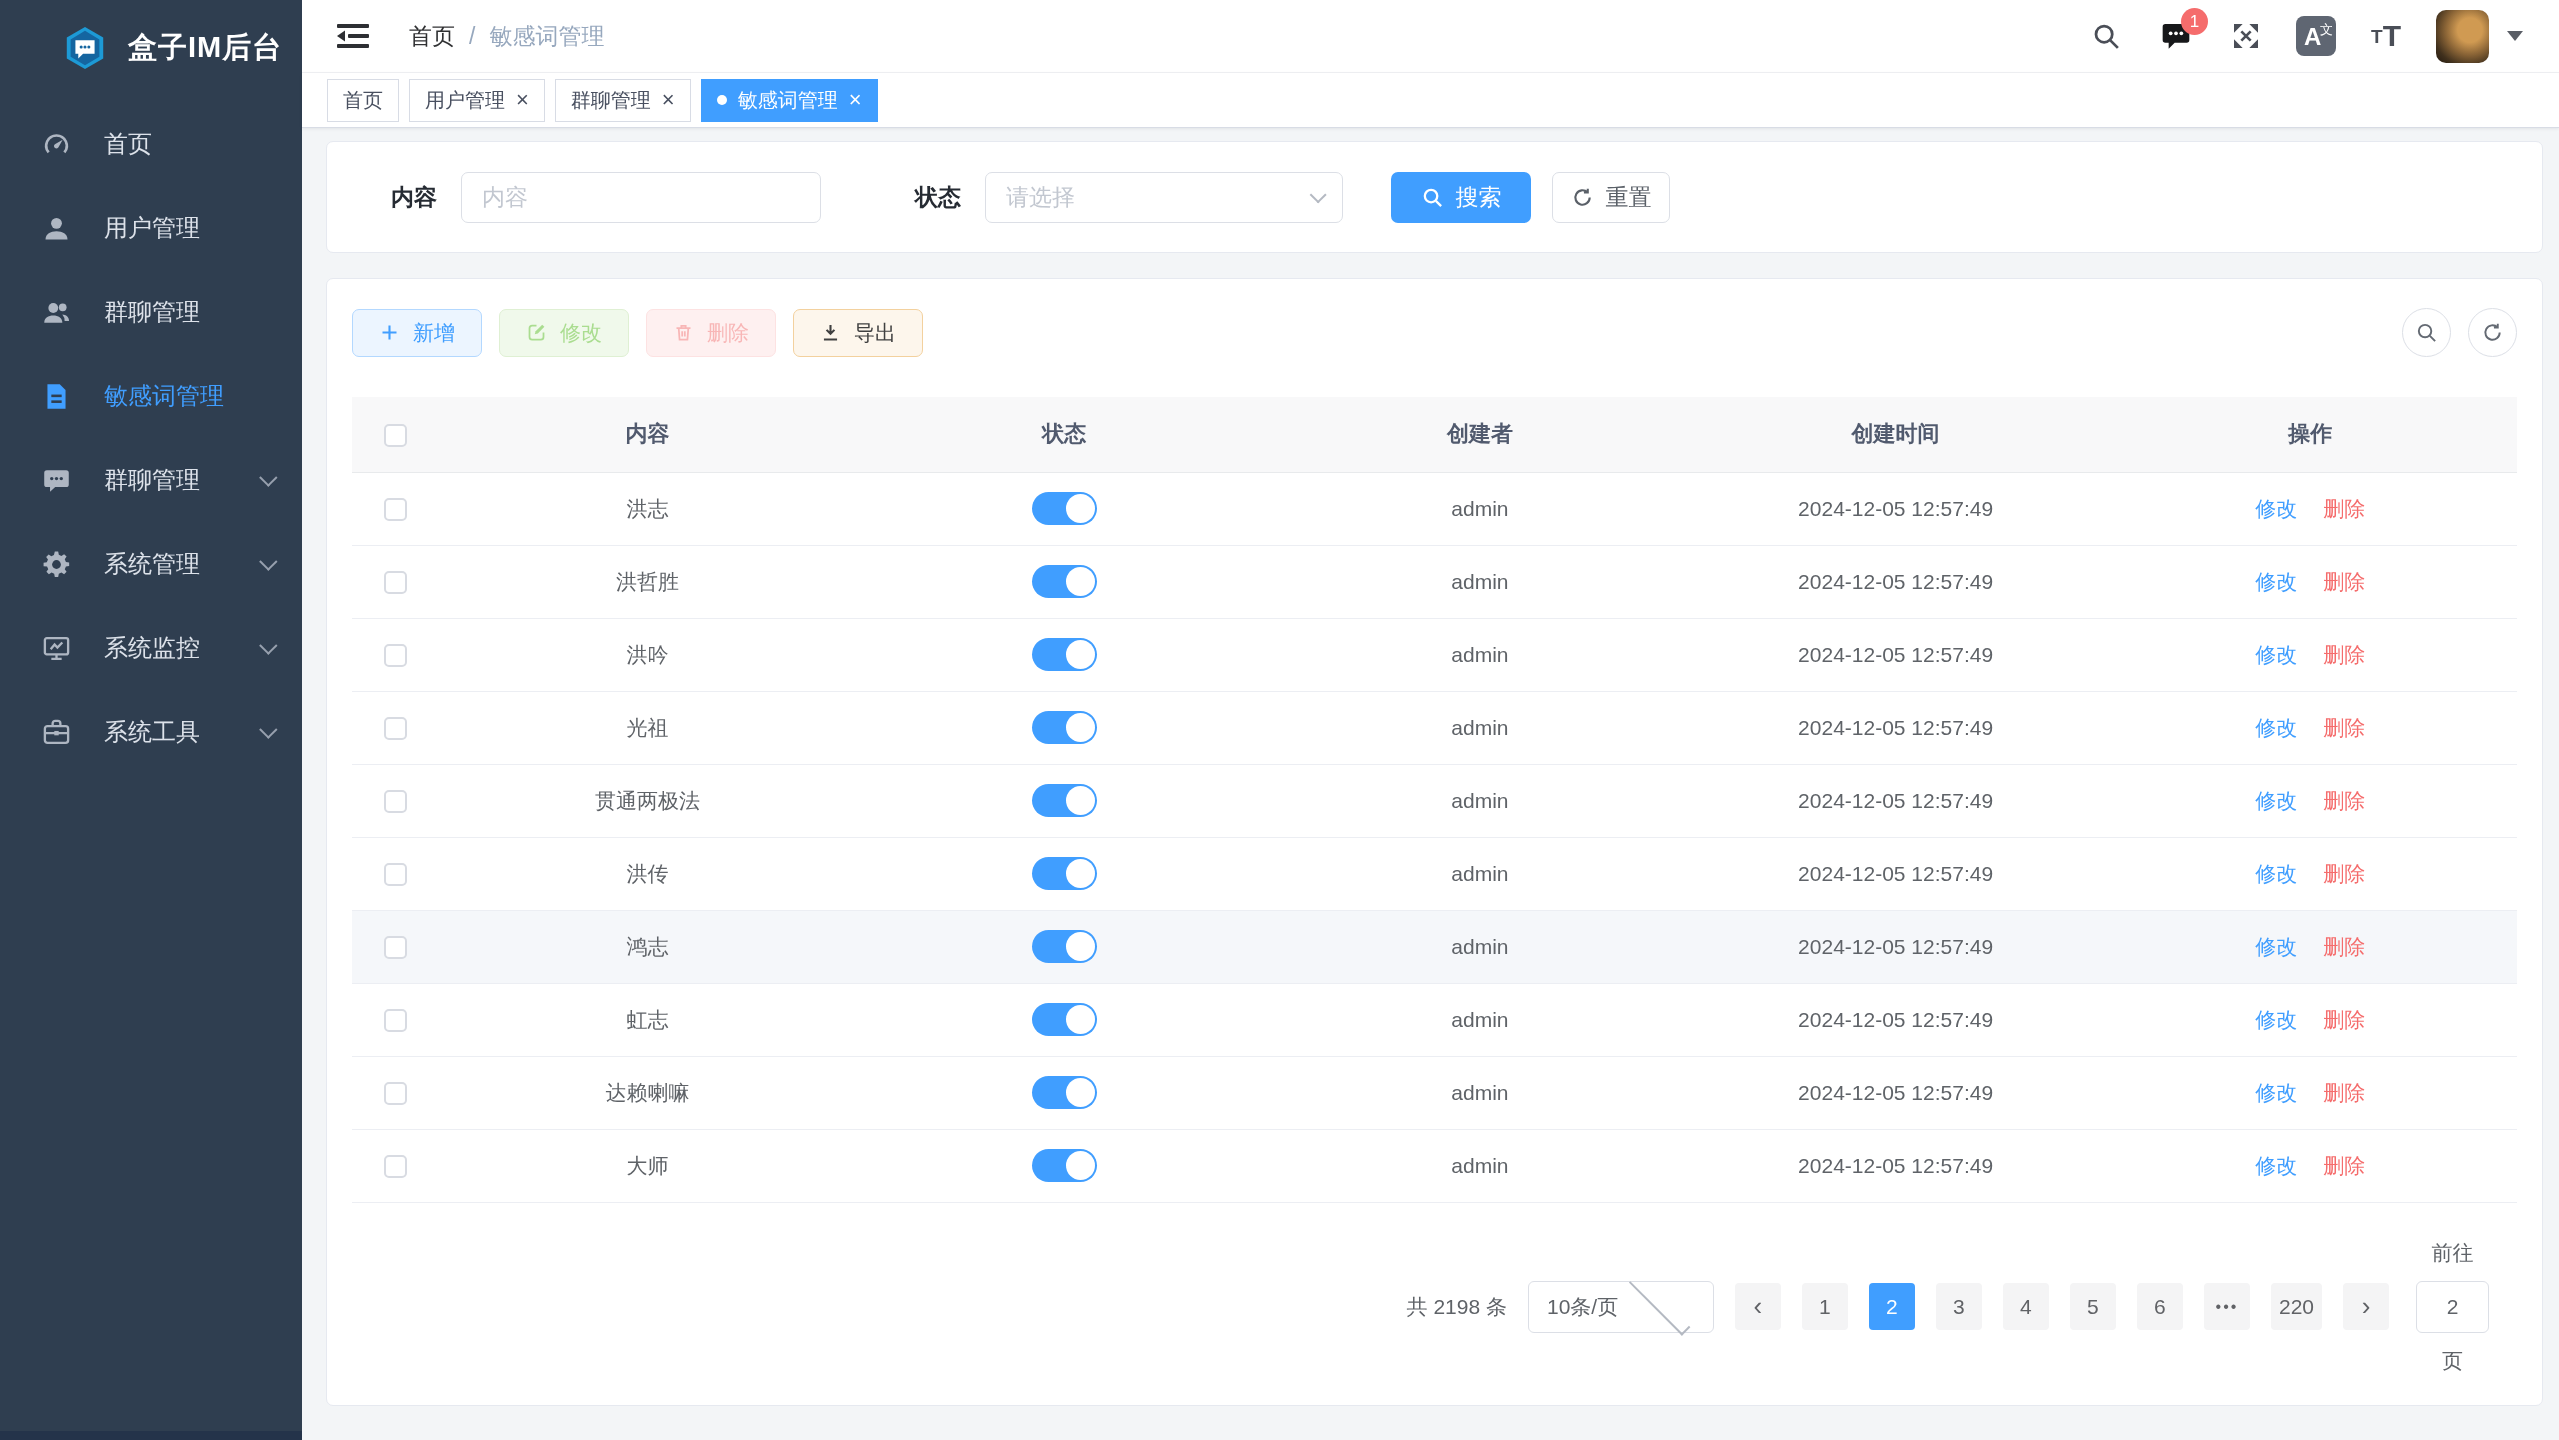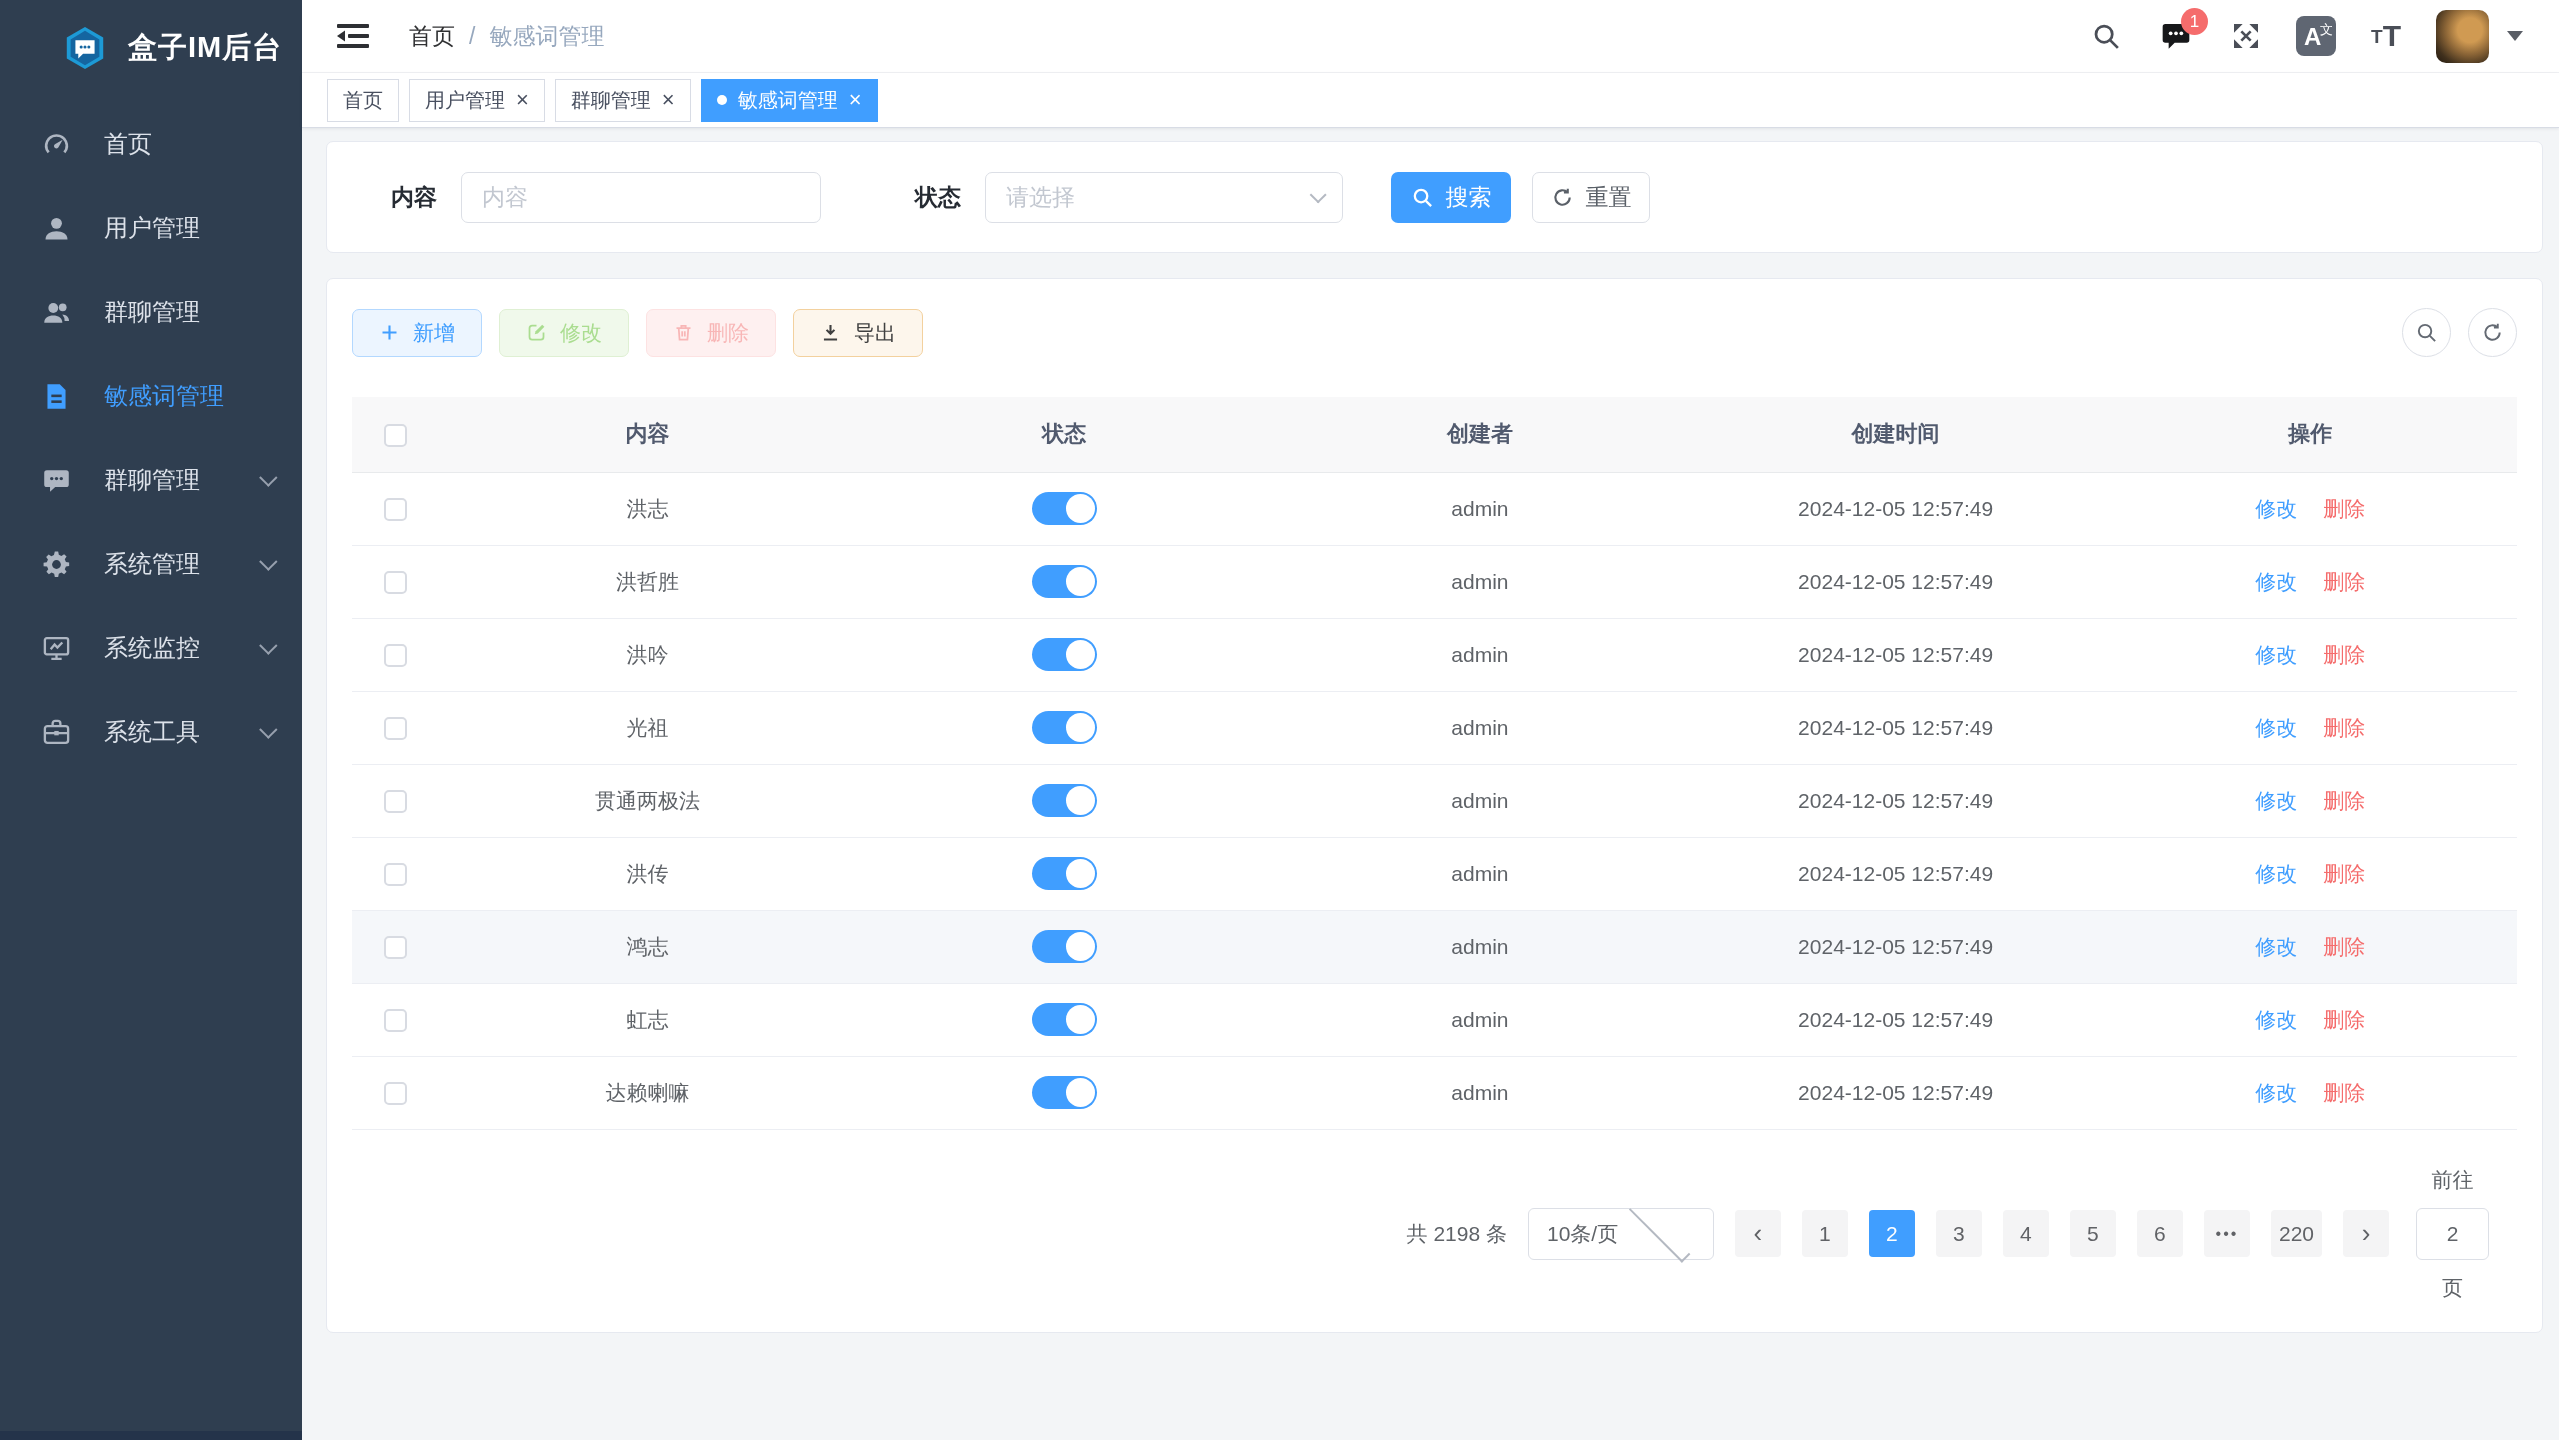--- a/index.html
+++ b/index.html
@@ -51,21 +51,21 @@
   .search-card { height:112px; display:flex; align-items:center; padding-left:64px; margin-bottom:25px; }
   .f-label { font-size:23px; color:#262b33; font-weight:bold; }
   .f-input { width:360px; height:51px; border:1px solid #dcdfe6; border-radius:7px; margin-left:24px; font-size:23px; padding:0 20px; color:#303133; font-family:inherit; }
   .f-input::placeholder { color:#c2c7d0; }
   .f-select { width:358px; height:51px; border:1px solid #dcdfe6; border-radius:7px; margin-left:24px; display:flex; align-items:center; padding:0 20px; cursor:pointer; }
   .f-select .sel-text { color:#c2c7d0; font-size:23px; flex:1; }
   .sel-chev { width:12px; height:12px; border-right:2px solid #b4b9c2; border-bottom:2px solid #b4b9c2; transform:rotate(45deg) translateY(-3px); }
   .gap-status { margin-left:94px; }
   .btn { height:51px; border-radius:7px; font-size:23px; display:inline-flex; align-items:center; justify-content:center; cursor:pointer; border:1px solid transparent; gap:12px; font-family:inherit; }
   .btn svg { width:23px; height:23px; }
-  .btn-search { margin-left:48px; width:120px; background:#409eff; color:#fff; }
+  .btn-search { margin-left:48px; width:140px; background:#409eff; color:#fff; }
   .btn-reset { margin-left:21px; width:118px; background:#fff; border-color:#dcdfe6; color:#5a6068; }
   
   .table-card { padding:29px 25px 30px; }
   .toolbar { display:flex; align-items:center; gap:17px; }
   .tbtn { height:48px; padding:0 26px; border-radius:7px; font-size:21px; display:inline-flex; align-items:center; gap:13px; cursor:pointer; }
   .tbtn svg { width:21px; height:21px; }
   .tbtn-add { background:#ecf5ff; border:1px solid #b3d8ff; color:#409eff; }
   .tbtn-edit { background:#f0f9eb; border:1px solid #dff0d3; color:#aadd90; cursor:not-allowed; }
   .tbtn-del { background:#fef0f0; border:1px solid #fde2e2; color:#f8b6b6; cursor:not-allowed; }
   .tbtn-export { background:#fdf6ec; border:1px solid #f3d19e; color:#404040; }
@@ -452,20 +452,31 @@
               <td><span class="cbx"></span></td>
               <td class="c-content">达赖喇嘛</td>
               <td><span class="switch"><span class="knob"></span></span></td>
               <td class="c-creator">admin</td>
               <td class="c-time">2024-12-05 12:57:49</td>
               <td><span class="oplinks">
                   <a class="op-edit">修改</a>
                   <a class="op-del">删除</a>
                 </span></td>
             </tr>
+            <tr>
+              <td><span class="cbx"></span></td>
+              <td class="c-content">大师</td>
+              <td><span class="switch"><span class="knob"></span></span></td>
+              <td class="c-creator">admin</td>
+              <td class="c-time">2024-12-05 12:57:49</td>
+              <td><span class="oplinks">
+                  <a class="op-edit">修改</a>
+                  <a class="op-del">删除</a>
+                </span></td>
+            </tr>
           </tbody>
       </table>
 
       <div class="pagination">
         <span class="pg-total">共 2198 条</span>
         <div class="pg-size">
           <span>10条/页</span>
           <span class="sel-chev"></span>
         </div>
         <span class="pg-btn arrow">‹</span>

